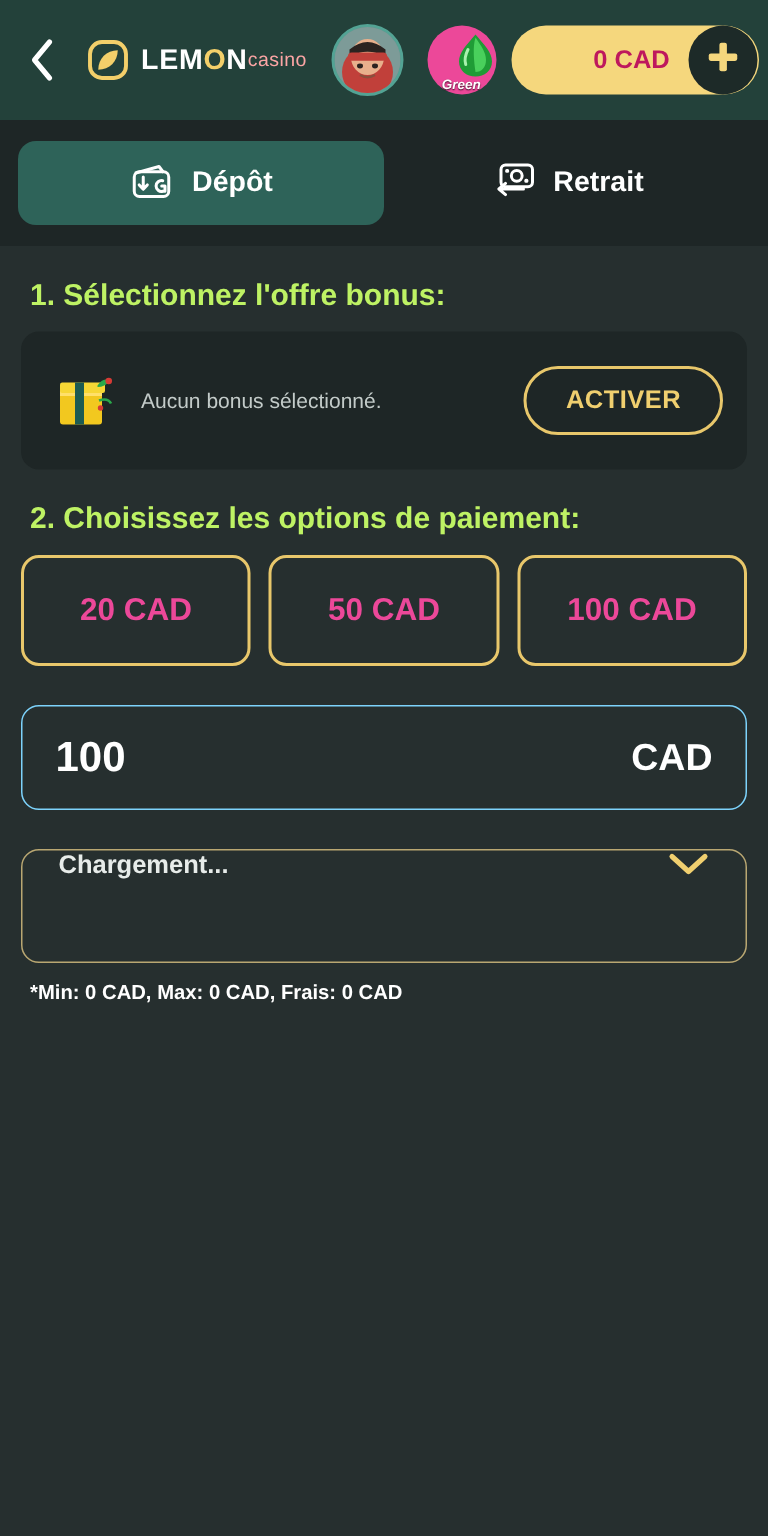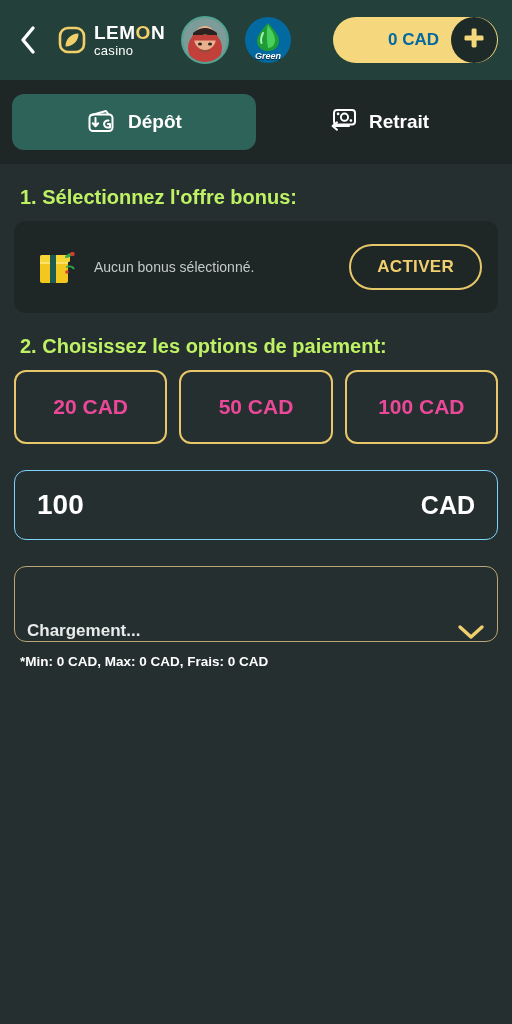--- a/index.html
+++ b/index.html
@@ -21,58 +21,58 @@
   }
   .back-btn {
     width: 36px; height: 40px;
     display: flex; align-items: center; justify-content: center;
     flex: 0 0 auto; cursor: pointer;
   }
   .back-btn svg { display: block; }
 
   .logo { display: flex; align-items: center; gap: 8px; flex: 0 0 auto; margin-left: 2px; }
   .logo-mark { width: 28px; height: 28px; flex: 0 0 auto; }
-  .logo-text { display: flex; flex-direction: column; line-height: 1; }
+  .logo-text { display: flex; flex-direction: row; line-height: 1; }
   .logo-lemon {
     font-size: 19px; font-weight: bold; letter-spacing: .5px;
     color: #ffffff;
   }
   .logo-lemon .o { color: #f3cf6a; }
   .logo-casino {
-    font-size: 13px; color: #ffffff; letter-spacing: .3px; margin-top: 2px;
+    font-size: 13px; color: #fca5a5; letter-spacing: .3px; margin-top: 2px;
   }
 
   .avatar {
     width: 48px; height: 48px; border-radius: 50%;
     border: 2px solid #53a394;
     flex: 0 0 auto; overflow: hidden; position: relative;
     background: #6d8f8d; margin-left: 6px; cursor: pointer;
   }
   .gem-badge {
     width: 46px; height: 46px; border-radius: 50%;
-    background: #0369a1; flex: 0 0 auto;
+    background: #ec4899; flex: 0 0 auto;
     position: relative; margin-left: 6px; cursor: pointer;
-    display: flex; align-items: center; justify-content: center;
+    display: flex; align-items: center; justify-content: flex-end;
   }
   .gem-label {
     position: absolute; bottom: 2px; left: 0; right: 0;
     text-align: center; font-size: 9px; font-weight: bold;
     font-style: italic; color: #ffffff;
     text-shadow: 0 1px 1px rgba(0,0,0,.8);
   }
 
   .balance-pill {
     margin-left: auto; flex: 0 0 auto;
     height: 46px; min-width: 165px;
     background: #f5d77d; border-radius: 23px;
     display: flex; align-items: center; justify-content: flex-end;
     padding-right: 1px; position: relative; cursor: pointer;
   }
   .balance-amount {
-    font-size: 17px; font-weight: bold; color: #0369a1;
+    font-size: 17px; font-weight: bold; color: #be185d;
     padding: 0 12px 0 22px;
   }
   .plus-circle {
     width: 46px; height: 46px; border-radius: 50%;
     background: #1d2a28; flex: 0 0 auto;
     display: flex; align-items: center; justify-content: center;
   }
 
   
   .tabbar-wrap { background: #1e2626; padding: 14px 12px; flex: 0 0 auto; }
@@ -128,22 +128,22 @@
     border: 1px solid #7dd3fc; background: transparent;
     display: flex; align-items: center; justify-content: space-between;
     padding: 0 22px; cursor: text;
   }
   .input-value { font-size: 28px; font-weight: bold; color: #ffffff; }
   .input-currency { font-size: 25px; font-weight: bold; color: #ffffff; }
 
   .select-box {
     margin-top: 26px; height: 76px; border-radius: 12px;
     border: 1px solid #b9a772; background: transparent;
-    display: flex; align-items: flex-end; justify-content: space-between;
-    padding: 0 12px; cursor: pointer;
+    display: flex; align-items: flex-start; justify-content: space-between;
+    padding: 0 24px; cursor: pointer;
   }
   .select-text { font-size: 17px; font-weight: bold; color: #e7ecea; }
 
   .limits-note {
     margin: 12px 0 0 6px; font-size: 13.5px;
     font-weight: bold; color: #ffffff;
   }
 </style>
 </head>
 <body>

